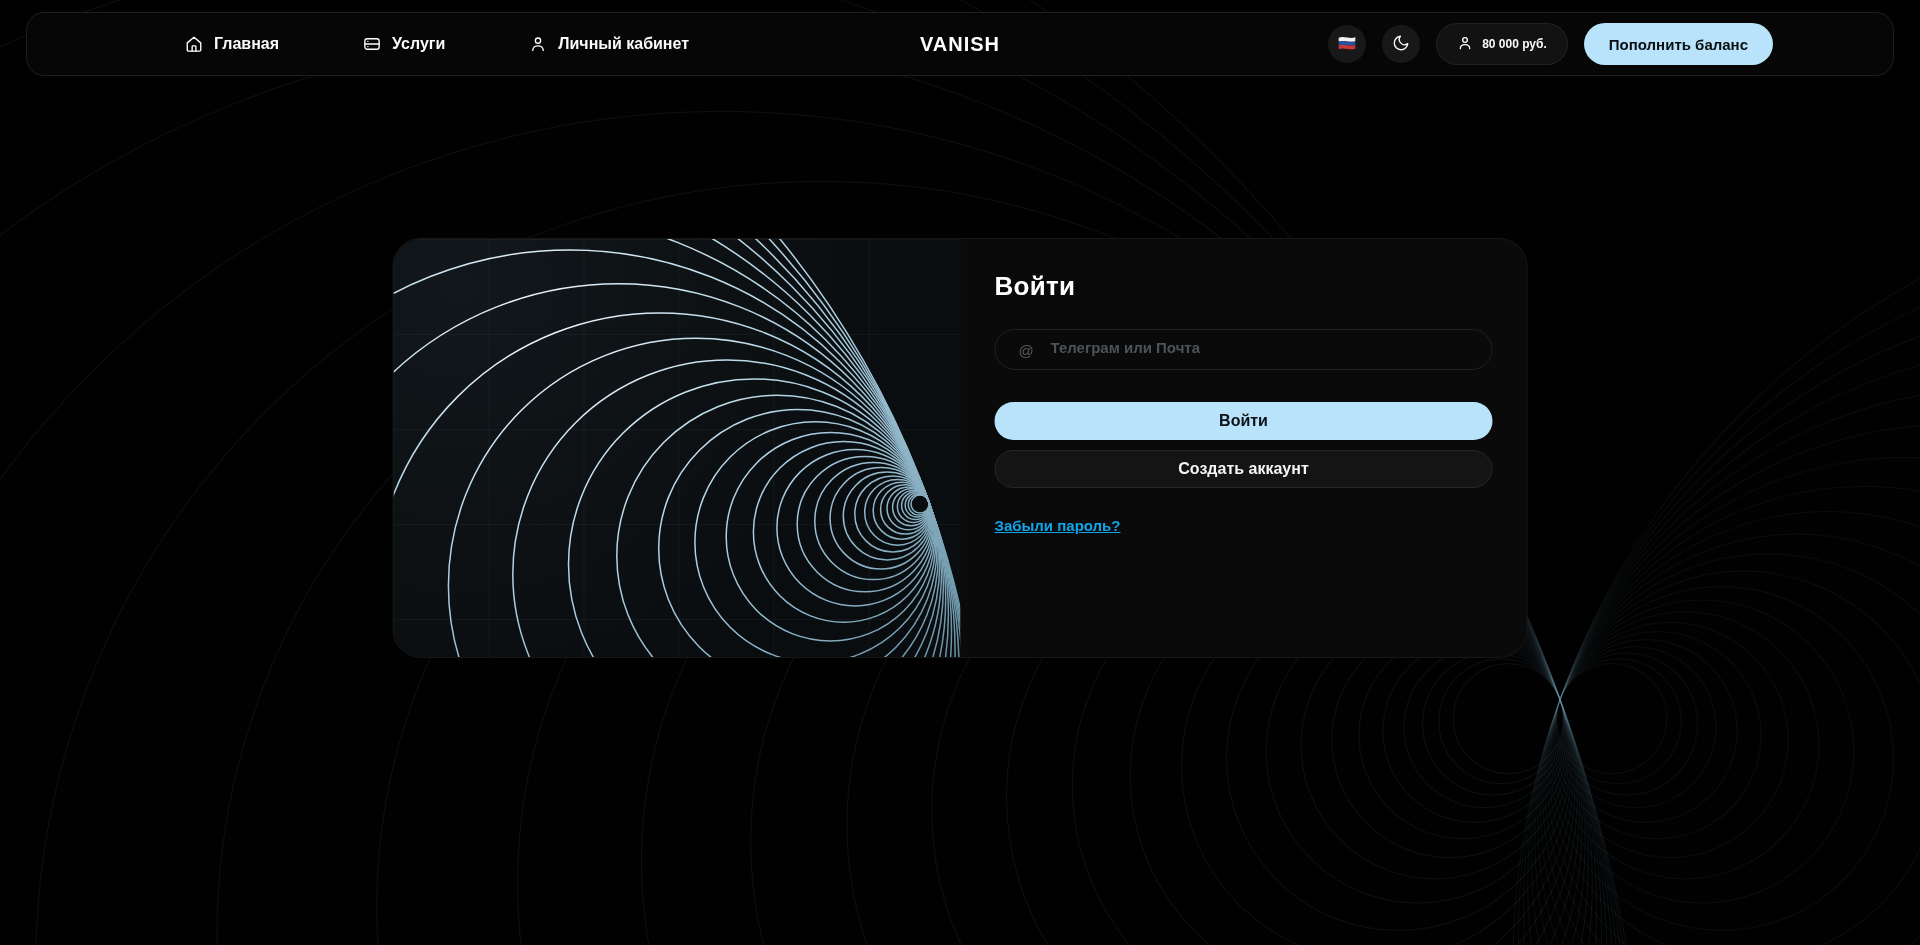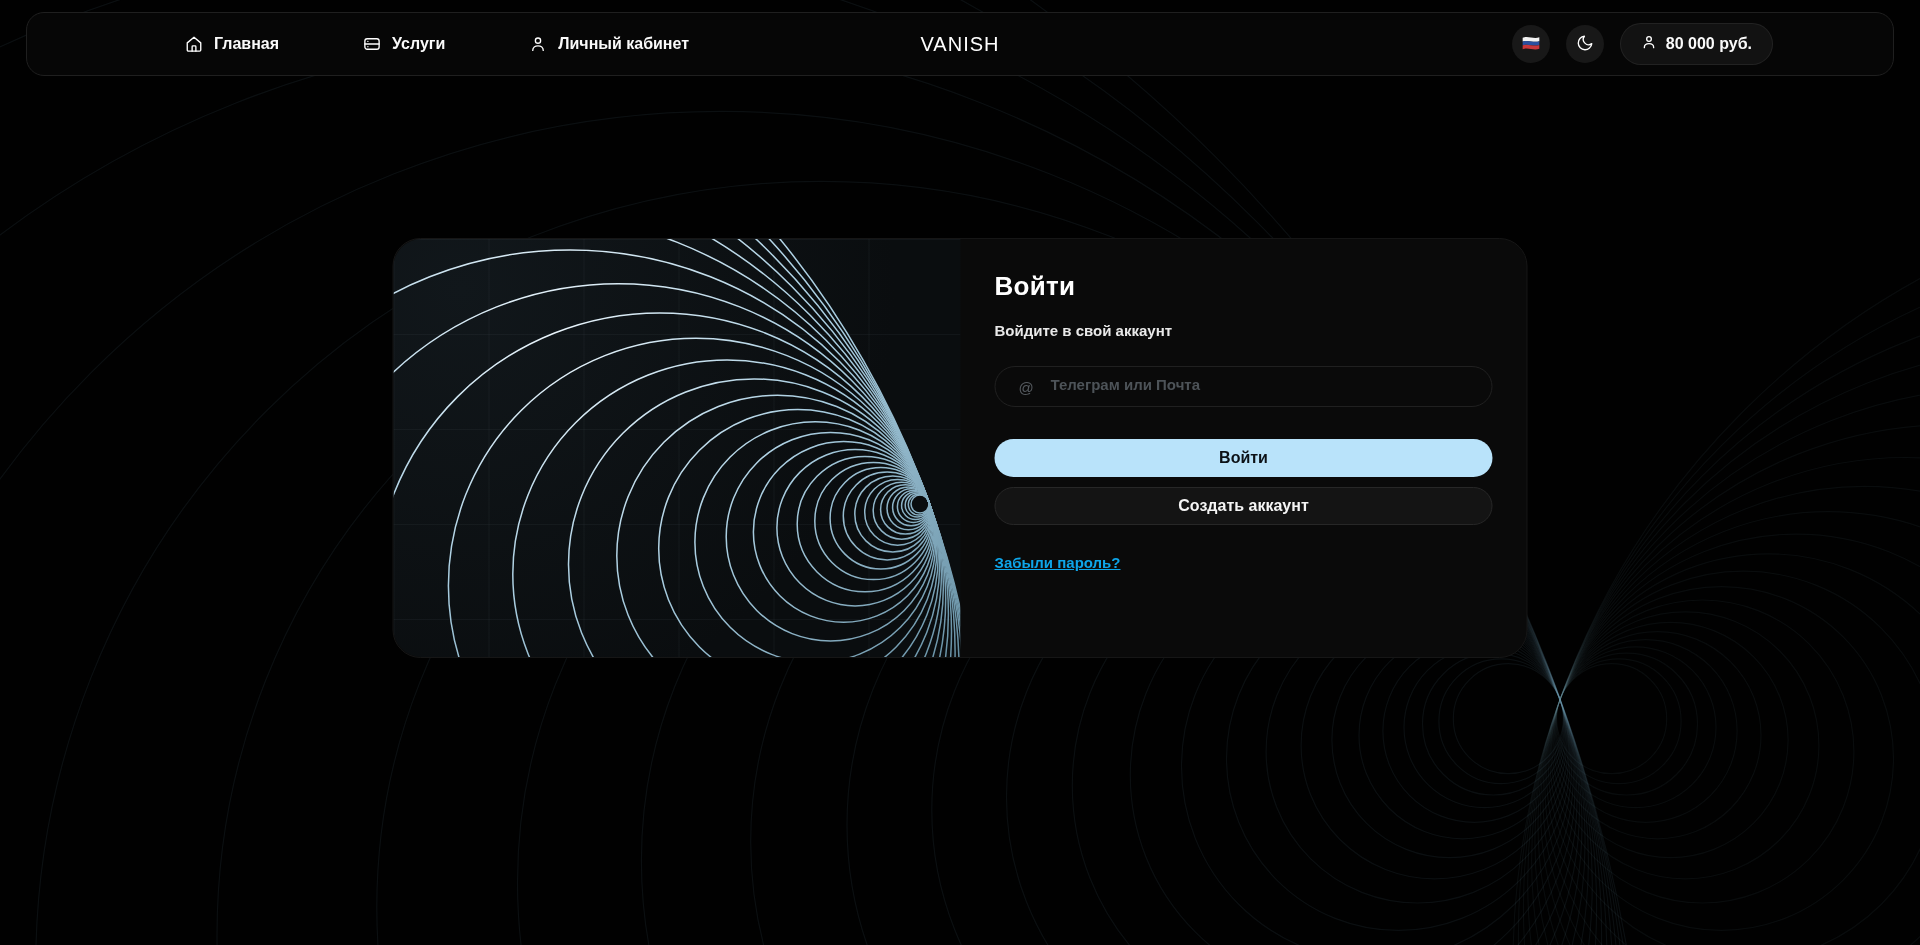--- a/index.html
+++ b/index.html
@@ -26,38 +26,38 @@
     display:flex; align-items:center; gap:84px;
   }
   .nav-item {
     display:flex; align-items:center; gap:11px;
     font-size:16px; font-weight:700; color:#fafafa;
     cursor:pointer; white-space:nowrap;
   }
   .nav-item svg { display:block; }
   .logo {
     position:absolute; left:50%; top:50%; transform:translate(-50%,-50%);
-    font-size:20px; font-weight:400; letter-spacing:1px; color:#ffffff;
+    font-size:20px; font-weight:700; letter-spacing:1px; color:#ffffff;
   }
   .nav-right {
     position:absolute; right:120px; top:0; height:100%;
     display:flex; align-items:center; gap:16px;
   }
   .circle-btn {
     width:38px; height:38px; border-radius:50%;
     background:#181818; border:none;
     display:flex; align-items:center; justify-content:center;
     cursor:pointer;
   }
   .balance-pill {
     height:42px; border-radius:21px;
     background:#121212; border:1px solid rgba(255,255,255,0.07);
     display:flex; align-items:center; gap:9px;
     padding:0 20px; cursor:pointer;
-    font-size:16px; font-weight:700; color:#fafafa; white-space:nowrap;
+    font-size:12px; font-weight:700; color:#fafafa; white-space:nowrap;
   }
   .topup-btn {
     height:42px; border-radius:21px; border:none;
     background:#b9e3fa; color:#0b0f12;
     font-family:inherit; font-size:15px; font-weight:700;
     padding:0 25px; cursor:pointer; white-space:nowrap;
   }
 
   
   .card {
@@ -235,20 +235,21 @@
     </button>
     <div class="balance-pill">
       <span>
         <svg width="16" height="16" viewBox="0 0 24 24" fill="none" stroke="#fff" stroke-width="2" stroke-linecap="round" stroke-linejoin="round">
           <circle cx="12" cy="7.5" r="3.5"></circle>
           <path d="M5 20.5c0-3.6 3.1-6 7-6s7 2.4 7 6"></path>
         </svg>
       </span>
       <span>80 000 руб.</span>
     </div>
+    <button class="topup-btn">Пополнить баланс</button>
   </div>
 </header>
 
 <main>
   <section class="card">
     <div class="card-art">
       <div class="grid"></div>
       <svg width="567" height="568" viewBox="0 0 567 568" preserveAspectRatio="none">
         <defs>
           <radialGradient id="artGrad" gradientUnits="userSpaceOnUse" cx="160" cy="90" r="950">
@@ -292,21 +293,20 @@
             <circle cx="-17.2" cy="463.0" r="587.7" fill="none" stroke="url(#artGrad)" stroke-width="1.5"></circle>
             <circle cx="-102.8" cy="494.1" r="678.7" fill="none" stroke="url(#artGrad)" stroke-width="1.5"></circle>
             <circle cx="-201.7" cy="530.1" r="783.9" fill="none" stroke="url(#artGrad)" stroke-width="1.5"></circle>
             <circle cx="-315.9" cy="571.7" r="905.5" fill="none" stroke="url(#artGrad)" stroke-width="1.5"></circle>
           </g>
       </svg>
     </div>
 
     <div class="card-form">
       <h1 class="form-title">Войти</h1>
-      <p class="form-subtitle">Войдите в свой аккаунт</p>
 
       <div class="inputs">
         <div class="input-wrap">
           <span class="field-icon">@</span>
           <input class="text-input" type="text" placeholder="Телеграм или Почта" style="">
         </div>
       </div>
 
       <button class="btn btn-primary">Войти</button>
       <button class="btn btn-secondary">Создать аккаунт</button>

